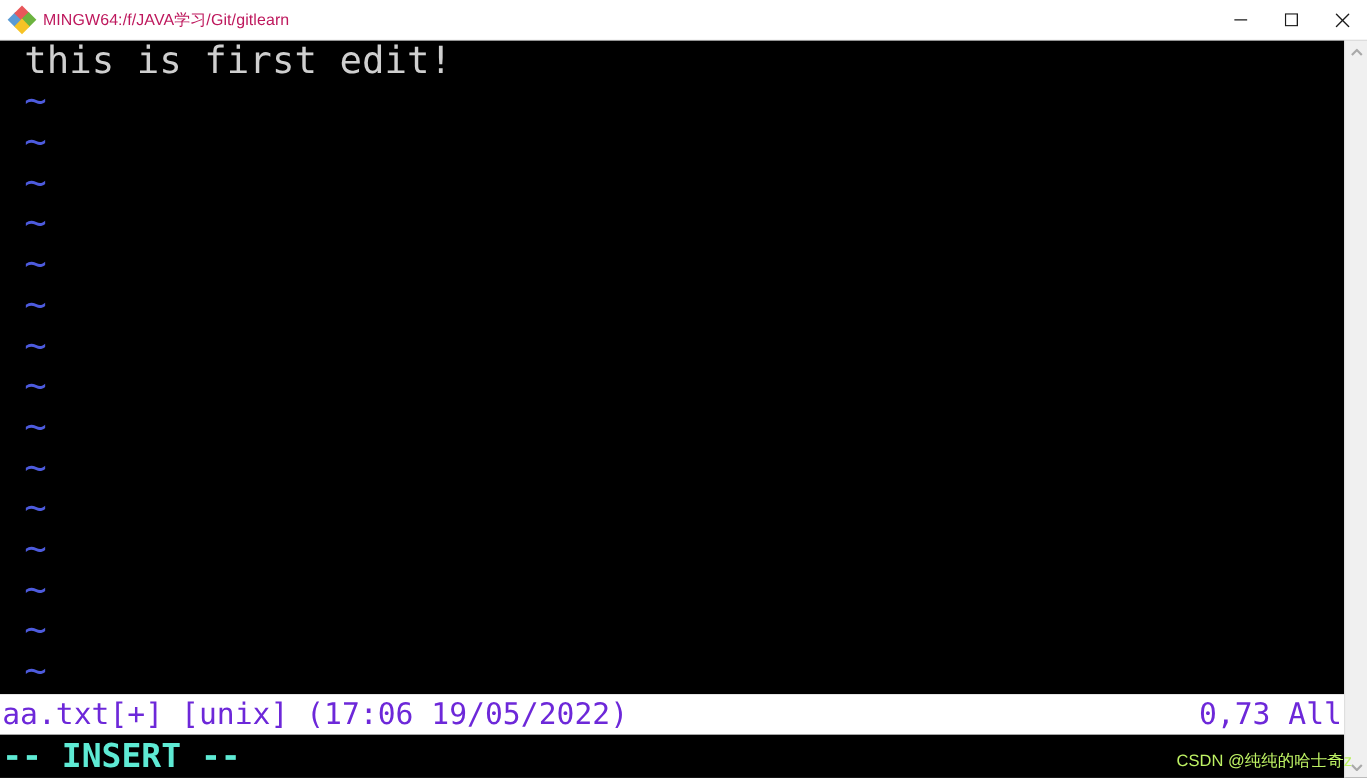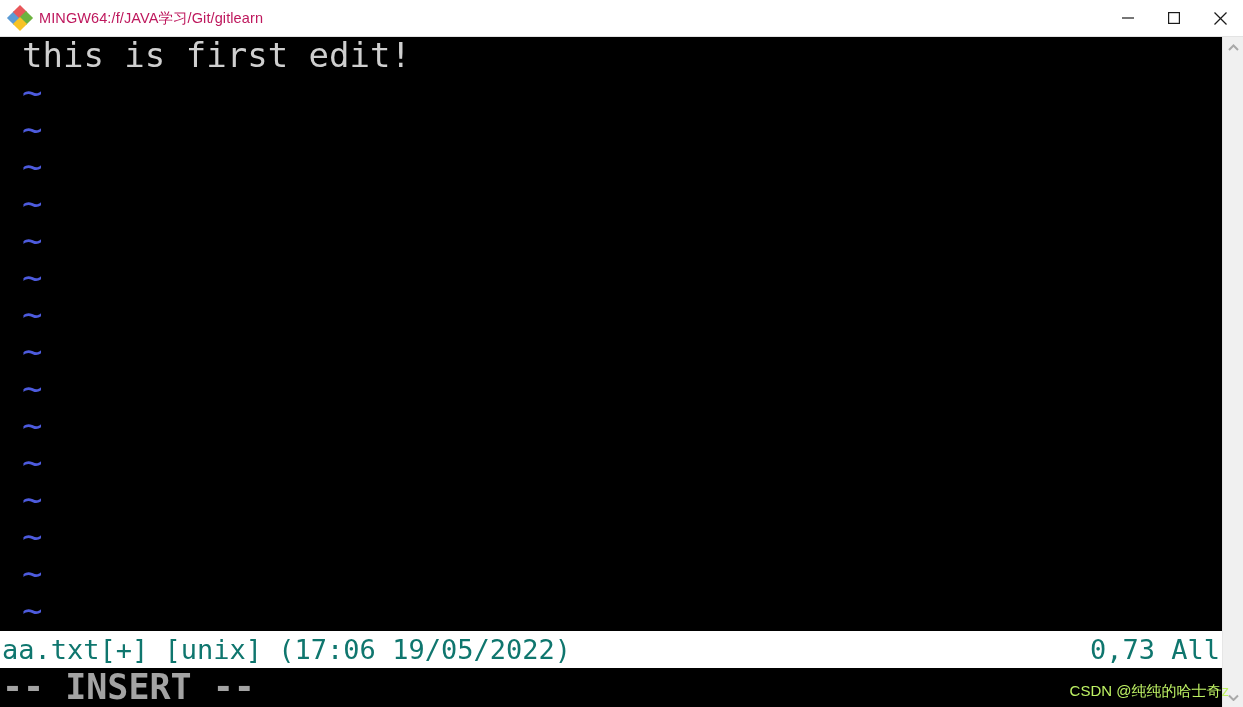--- a/index.html
+++ b/index.html
@@ -104,44 +104,44 @@
   .term-line.text   { color: #cfcfcf; }
   .term-line.tilde  { color: #4d5bdd; }
 
   #statusline {
     position: absolute;
     left: 0;
     top: 594px;
     width: 1222px;
     height: 37px;
     background: #ffffff;
-    color: #0f766e;
+    color: #6d28d9;
     font-family: "DejaVu Sans Mono", "Liberation Mono", monospace;
     font-size: 27px;
     line-height: 37px;
     white-space: pre;
     display: flex;
     align-items: center;
     box-sizing: border-box;
     padding-left: 2px;
   }
   #statusline .sl-left { flex: 0 0 auto; }
   #statusline .sl-spacer { flex: 1 1 auto; }
   #statusline .sl-right { flex: 0 0 auto; padding-right: 2px; }
 
   #modeline {
     position: absolute;
     left: 0;
     top: 631px;
     width: 1222px;
     height: 27px;
     background: #000000;
-    color: #a3a3a3;
+    color: #5eead4;
     font-family: "DejaVu Sans Mono", "Liberation Mono", monospace;
-    font-size: 35px;
+    font-size: 30px;
     line-height: 39px;
     white-space: pre;
     padding-left: 2px;
     box-sizing: border-box;
     font-weight: bold;
   }
 
   
   #scrollbar {
     position: absolute;

